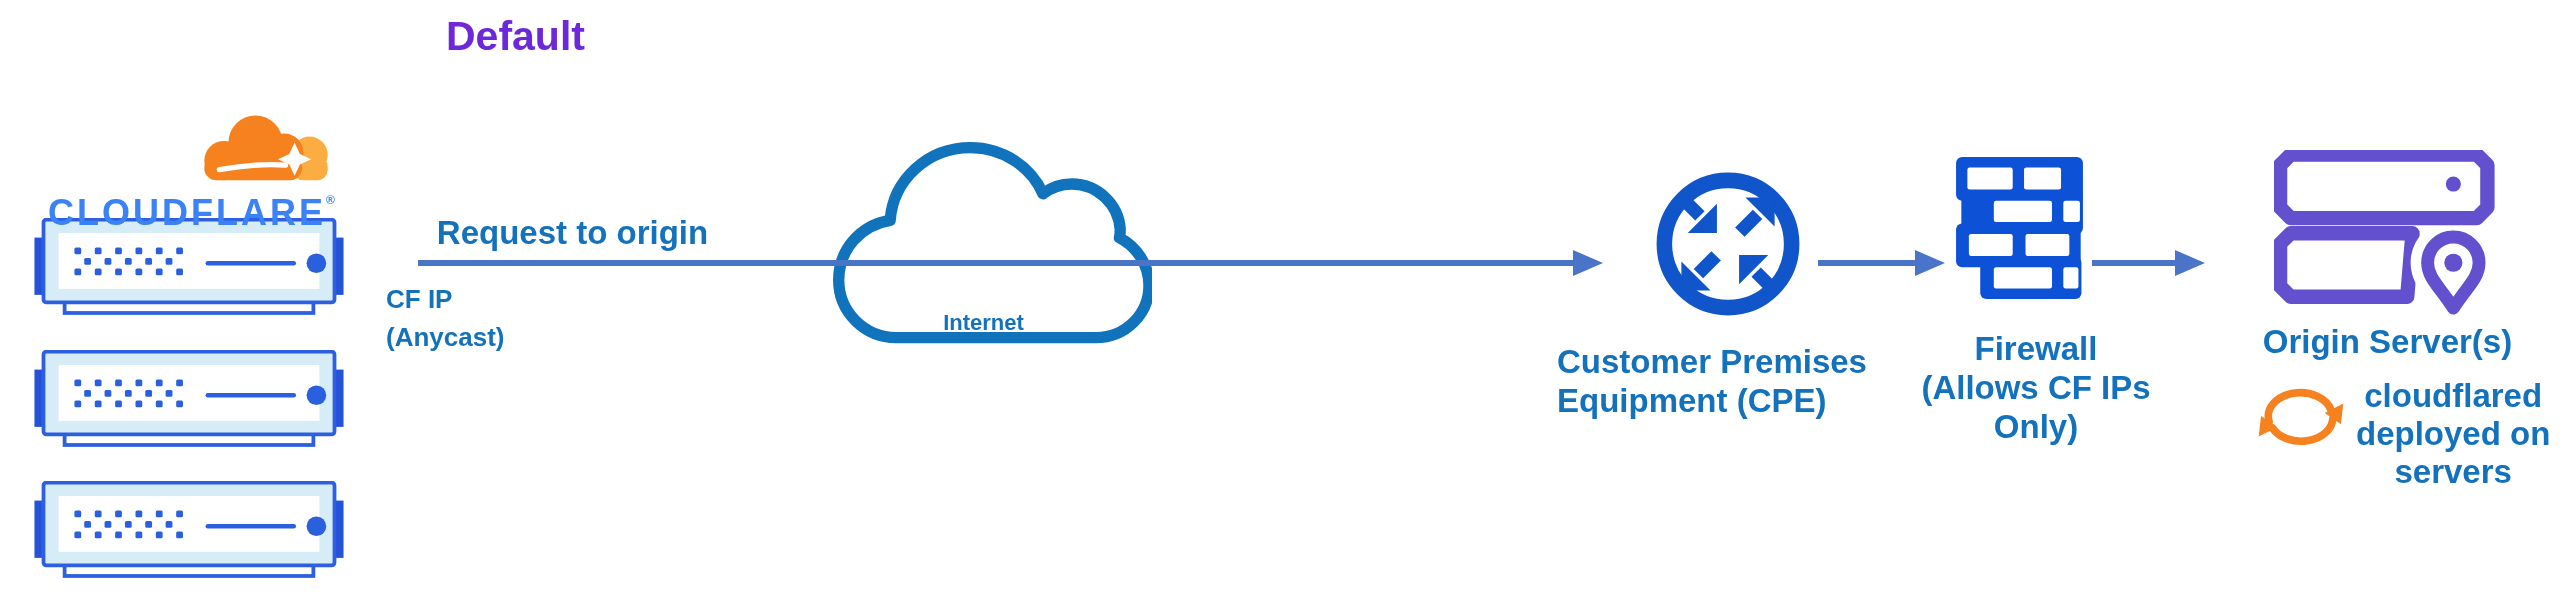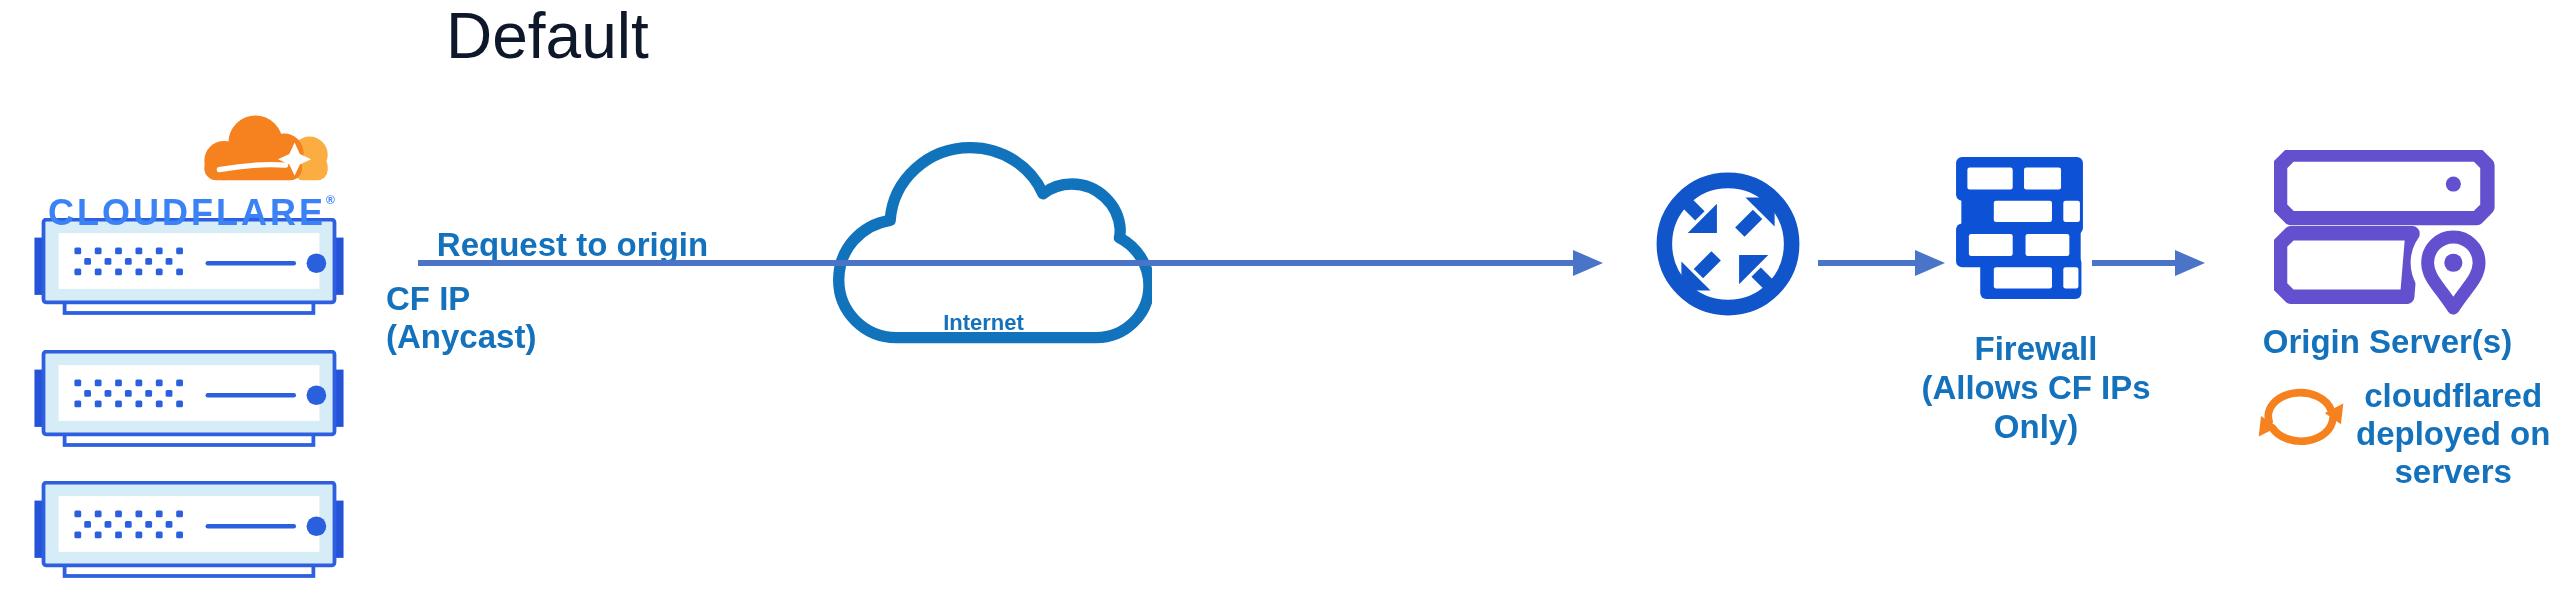--- a/index.html
+++ b/index.html
@@ -1,20 +1,20 @@
 <!DOCTYPE html>
 <html style="font-size:12px"><head>
 <meta charset="utf-8">
 <style>
   html,body{margin:0;padding:0;background:#ffffff;}
   .canvas{position:relative;width:2576px;height:614px;background:#fff;
           font-family:"Liberation Sans",sans-serif;overflow:hidden;}
   .abs{position:absolute;}
   .label{color:#1472bd;font-weight:600;white-space:pre-line;line-height:39px;font-size:33px;}
-  .title{color:#0f172a;font-weight:400;font-size:64px;line-height:68px;}
+  .title{color:#6d28d9;font-weight:700;font-size:41px;line-height:68px;}
   .wordmark{color:#3b82f6;font-weight:bold;font-size:36px;letter-spacing:3px;line-height:36px;}
   .reg{font-size:12px;vertical-align:21px;letter-spacing:0;}
   .line{position:absolute;height:6px;background:#4a74c8;z-index:5;}
   .head{position:absolute;width:0;height:0;border-top:13px solid transparent;
         border-bottom:13px solid transparent;border-left:30px solid #4a74c8;z-index:5;}
   .center{text-align:center;}
 </style>
 </head>
 <body>
 
@@ -76,22 +76,22 @@
   <svg class="abs" style="left:34px;top:218px;" width="310" height="98" viewBox="0 0 410 130">
       <use href="#cfserver"></use>
     </svg>
   <svg class="abs" style="left:34px;top:350px;" width="310" height="98" viewBox="0 0 410 130">
       <use href="#cfserver"></use>
     </svg>
   <svg class="abs" style="left:34px;top:481px;" width="310" height="98" viewBox="0 0 410 130">
       <use href="#cfserver"></use>
     </svg>
 
-  <div class="abs label center" style="left:421px;top:213px;width:303px;font-size:33px;margin-top:12px;">Request to origin</div>
-  <div class="abs label" style="left:386px;top:280px;font-size:33px;line-height:38px;">CF IP
+  <div class="abs label center" style="left:421px;top:213px;width:303px;font-size:33px;">Request to origin</div>
+  <div class="abs label" style="left:386px;top:280px;font-size:26px;line-height:38px;">CF IP
 (Anycast)</div>
 
   <svg class="abs" style="left:816px;top:112px;z-index:1" width="336" height="259" viewBox="0 0 444 342">
     <path d="M 106 298 C 64 298 30 264 30 222 C 30 182 59 149 98 143
              C 102 89 148 47 204 47 C 247 47 284 72 300 108
              C 310 100 324 95 338 95 C 372 95 400 122 402 155
              C 402 159 402 162 401 166 C 424 178 440 202 440 229
              C 440 267 409 298 370 298 Z" fill="#ffffff" stroke="#1173bc" stroke-width="15" stroke-linejoin="round"></path>
   </svg>
   <div class="abs label center" style="left:817px;top:303px;width:333px;font-size:22px;z-index:6;">Internet</div>
@@ -105,20 +105,22 @@
       <line x1="38" y1="38" x2="62" y2="62" stroke-width="18"></line>
       <polygon points="84,84 84,48 48,84" stroke-width="2"></polygon>
       <line x1="116" y1="84" x2="140" y2="60" stroke-width="18"></line>
       <polygon points="162,38 162,74 126,38" stroke-width="2"></polygon>
       <line x1="84" y1="116" x2="60" y2="140" stroke-width="18"></line>
       <polygon points="38,162 38,126 74,162" stroke-width="2"></polygon>
       <line x1="138" y1="138" x2="162" y2="162" stroke-width="18"></line>
       <polygon points="116,116 116,152 152,116" stroke-width="2"></polygon>
     </g>
   </svg>
+  <div class="abs label" style="left:1557px;top:342px;">Customer Premises
+Equipment (CPE)</div>
 
   <div class="line" style="left:1818px;top:260px;width:98px;"></div>
   <div class="head" style="left:1915px;top:250px;"></div>
 
   <svg class="abs" style="left:1956px;top:157px;" width="127" height="142" viewBox="0 0 168 188">
     <g fill="#0d52d6">
       <rect x="0" y="0" width="168" height="58" rx="8"></rect>
       <rect x="7" y="44" width="161" height="58" rx="8"></rect>
       <rect x="0" y="88" width="165" height="58" rx="8"></rect>
       <rect x="32" y="132" width="134" height="56" rx="8"></rect>

